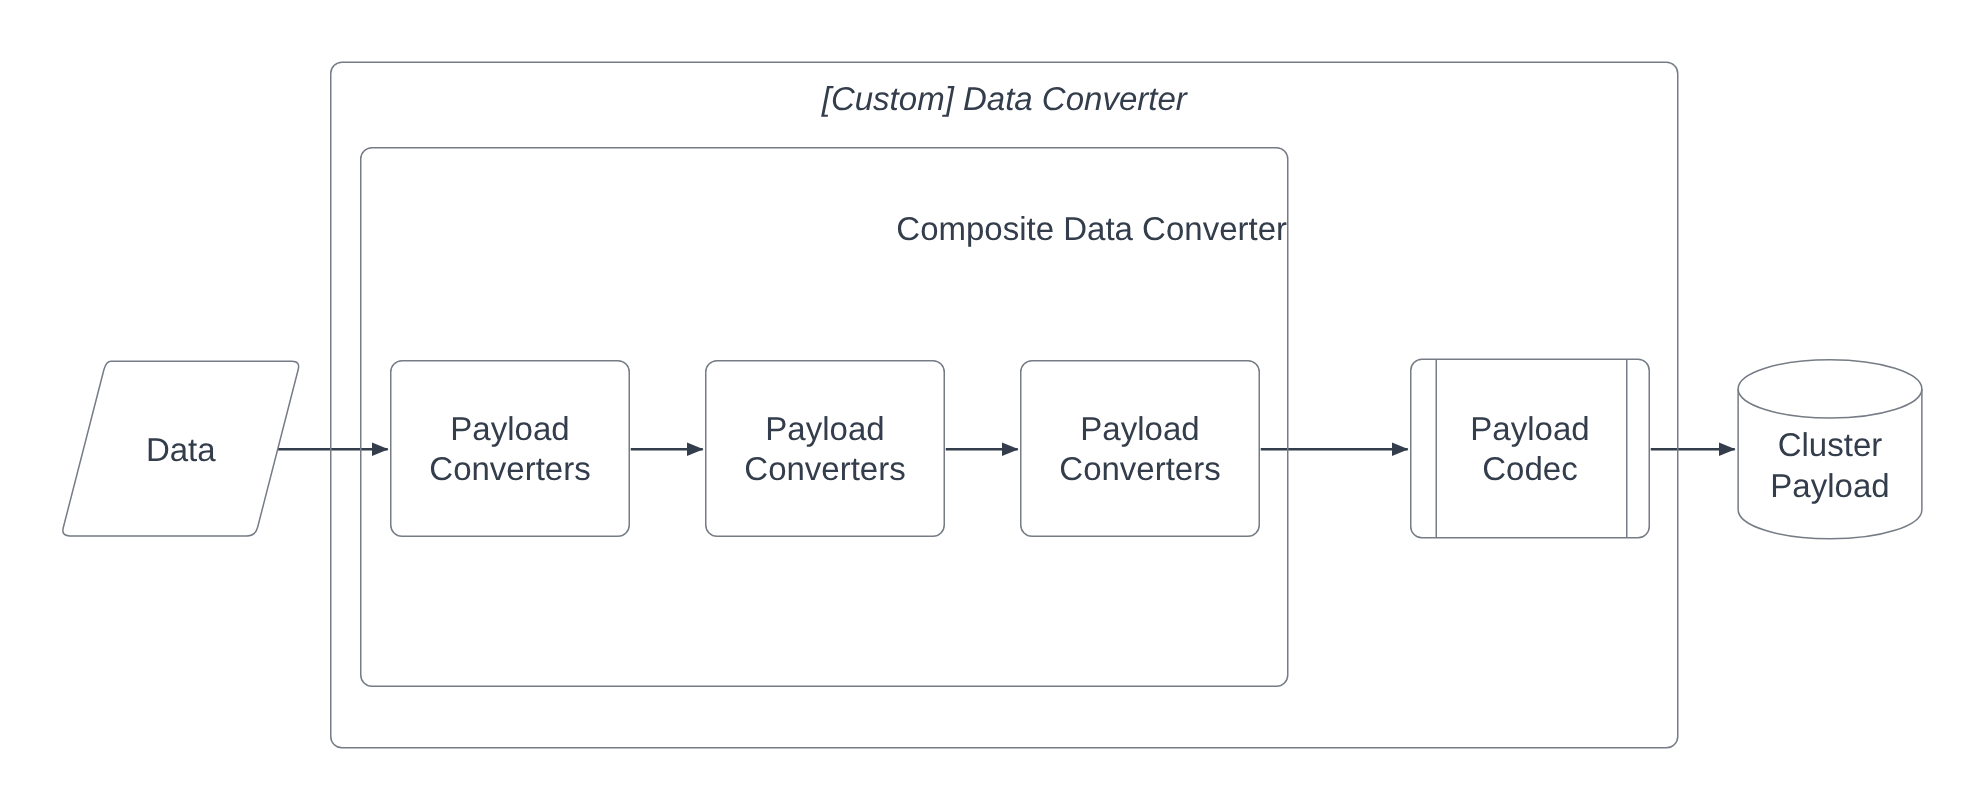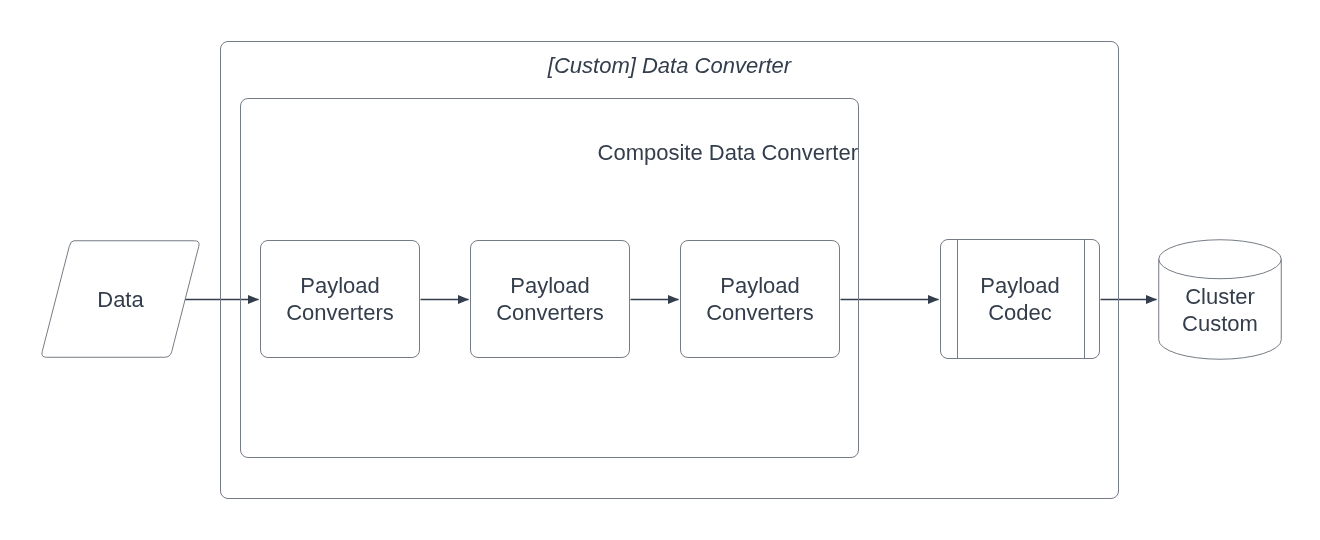--- a/index.html
+++ b/index.html
@@ -149,16 +149,16 @@
     <div class="node-label">Payload
 Codec</div>
   </div>
 
   <div class="node svg-node storage-node">
     <svg class="shape-svg" viewBox="0 0 124 121">
       <path class="shape-stroke" d="M0.75,20.25 A61.25,19.5 0 0 1 123.25,20.25 L123.25,100.75 A61.25,19.5 0 0 1 0.75,100.75 Z"></path>
       <path class="shape-stroke-open" d="M0.75,20.25 A61.25,19.5 0 0 0 123.25,20.25"></path>
     </svg>
     <div class="node-label">Cluster
-Custom</div>
+Payload</div>
   </div>
 
 </div>
 
 </body></html>

